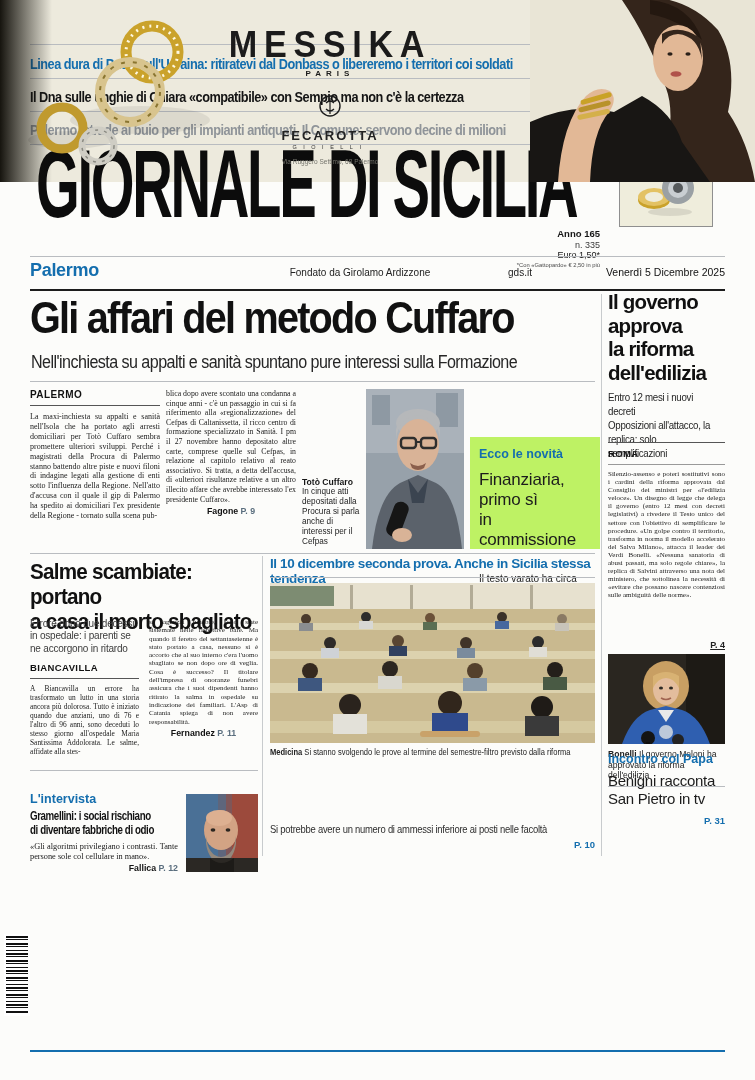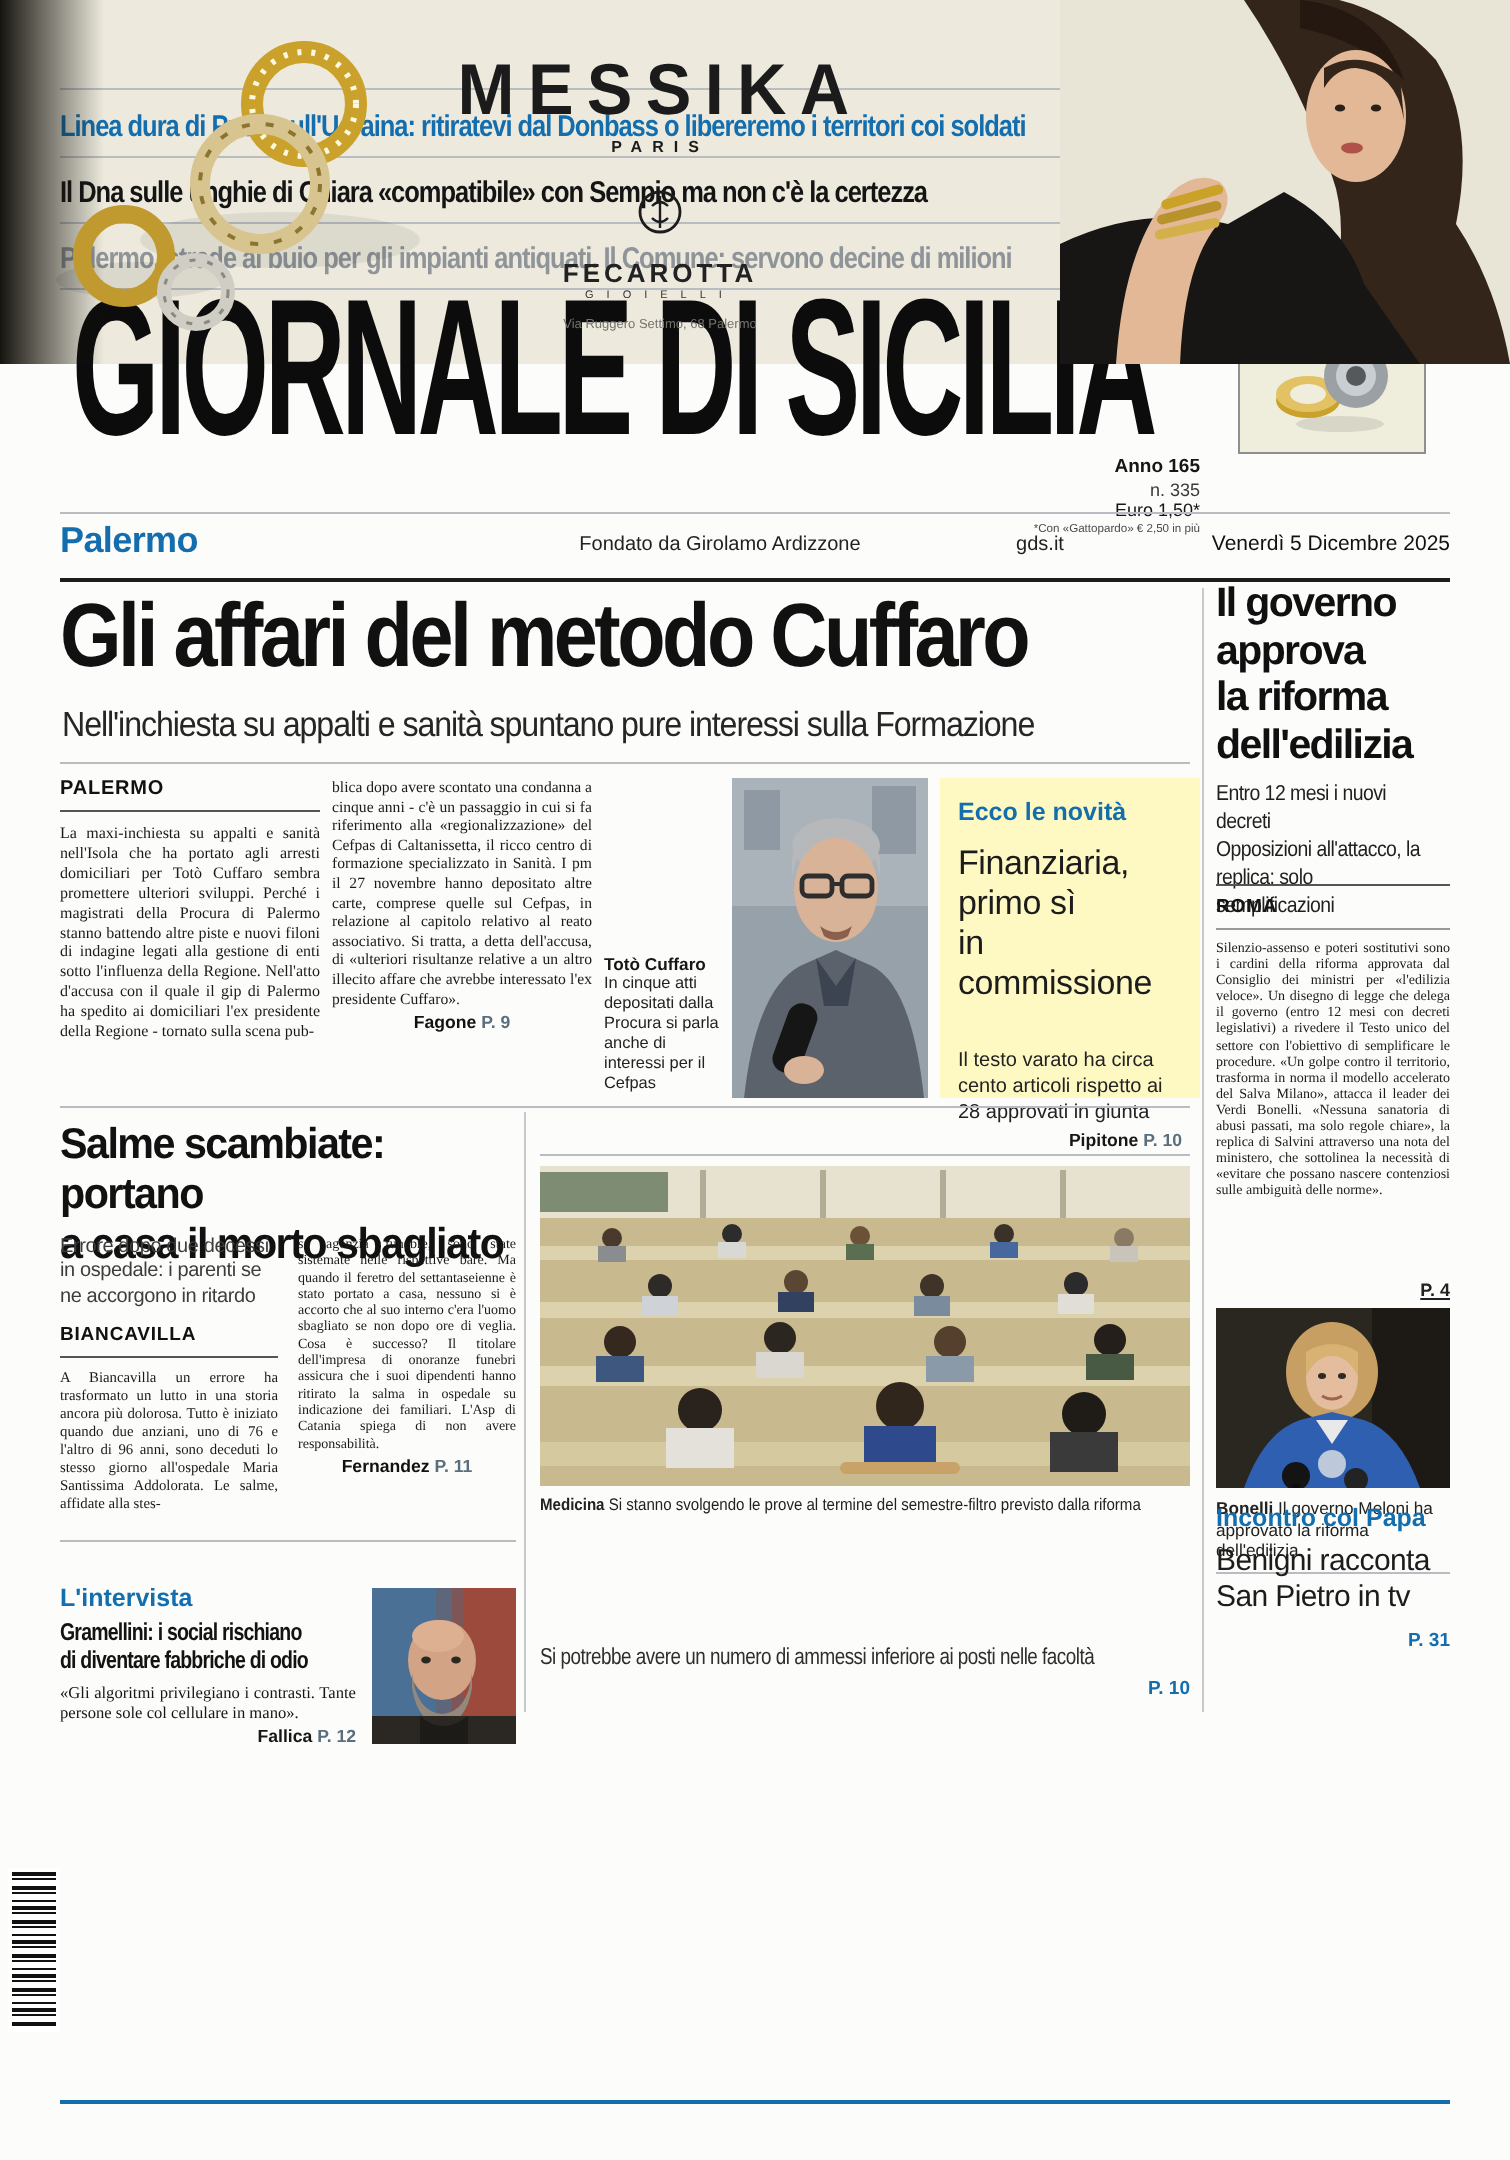--- a/index.html
+++ b/index.html
@@ -31,21 +31,21 @@
   
   #lead-h1{left:30px;top:294px;font-size:45px;font-weight:bold;letter-spacing:-2px;line-height:48px;
            transform:scaleX(0.88);transform-origin:left top;white-space:nowrap;color:#111;}
   #lead-sub{left:31px;top:352px;font-size:17.5px;letter-spacing:-0.6px;color:#262626;
             transform:scaleX(0.92);transform-origin:left top;white-space:nowrap;}
   #lead-row{left:30px;top:389px;width:572px;height:160px;display:flex;}
   .lcol1{width:130px;margin-right:6px;overflow:hidden;}
   .lcol2{width:130px;margin-right:6px;overflow:hidden;}
   .lcap{width:60px;margin-right:4px;display:flex;flex-direction:column;justify-content:flex-end;padding-bottom:2px;}
   .lphoto{width:98px;margin-right:6px;height:160px;}
-  .lbox{width:130px;background:#fef9c3;box-sizing:border-box;padding:10px 9px;}
+  .lbox{width:130px;background:#bef264;box-sizing:border-box;padding:10px 9px;margin-top:48px;}
   .kicker{font-size:10px;font-weight:bold;letter-spacing:0.4px;border-bottom:1px solid #555;
           padding-bottom:5px;margin-bottom:6px;color:#111;}
   .body-serif{font-family:"Liberation Serif",serif;font-size:8px;line-height:9.9px;text-align:justify;color:#1a1a1a;}
   .byline{text-align:center;font-size:8.8px;font-weight:bold;margin-top:2px;color:#111;}
   .byline .bpg{color:#5a6e7e;}
   .cap-b{font-weight:bold;font-size:8.6px;line-height:10px;}
   .cap-t{font-size:8.2px;line-height:10px;color:#222;}
   .bx-kick{color:#146eae;font-weight:bold;font-size:12.5px;margin-bottom:9px;}
   .bx-head{font-size:17px;line-height:20px;font-weight:normal;letter-spacing:-0.2px;color:#1c1c1c;}
   .bx-body{margin-top:22px;font-size:10px;line-height:13px;color:#222;}
@@ -257,20 +257,21 @@
         <ellipse cx="33" cy="24" rx="13" ry="8" fill="#ddb091"></ellipse>
         <path d="M20 42 Q22 62 35 63 Q48 62 50 42 L50 50 Q47 68 35 68 Q23 68 20 50 Z" fill="#93887c"></path>
         <ellipse cx="27" cy="36" rx="2.4" ry="1.7" fill="#2c2620"></ellipse>
         <ellipse cx="42" cy="36" rx="2.4" ry="1.7" fill="#2c2620"></ellipse>
         <rect y="64" width="72" height="14" fill="#2b2824"></rect>
         <path d="M24 64 Q35 74 48 64 L48 78 L24 78 Z" fill="#1d1b18"></path>
       </svg>
     </div>
   </div>
 
+  <div id="med-kick" class="abs">Il 10 dicembre seconda prova. Anche in Sicilia stessa tendenza</div>
   <div class="rule" style="left:270px;top:577px;width:325px;"></div>
   <div id="med-photo" class="abs">
     <svg width="325" height="160" viewBox="0 0 325 160">
       <rect width="325" height="160" fill="#c9b98f"></rect>
       <rect width="325" height="26" fill="#e7e1cf"></rect>
       <rect x="0" y="3" width="64" height="20" fill="#7d8c72"></rect>
       <rect x="80" y="2" width="3" height="24" fill="#b2ab96"></rect>
       <rect x="140" y="2" width="3" height="24" fill="#b2ab96"></rect>
       <rect x="200" y="2" width="3" height="24" fill="#b2ab96"></rect>
       <rect x="260" y="2" width="3" height="24" fill="#b2ab96"></rect>

